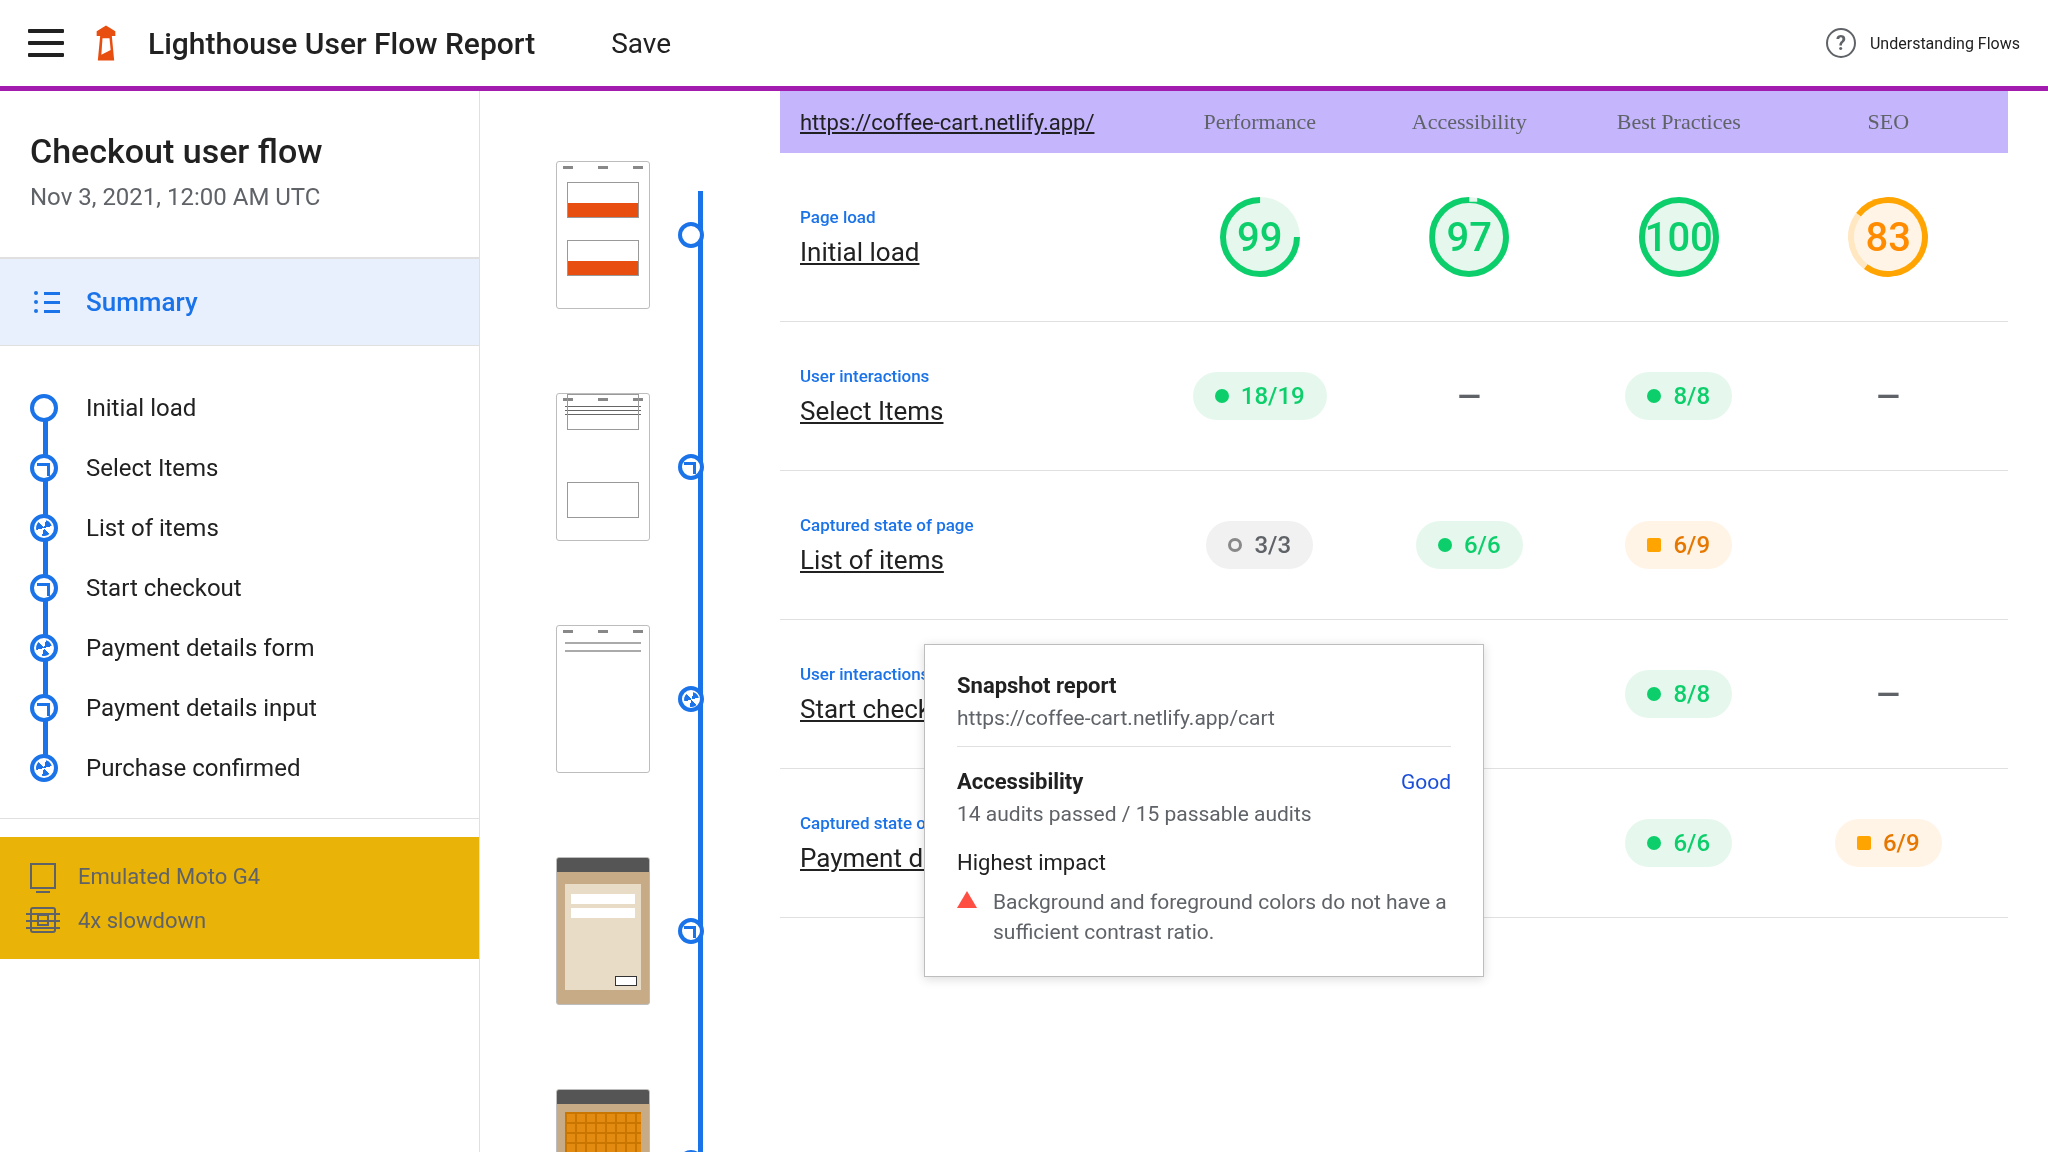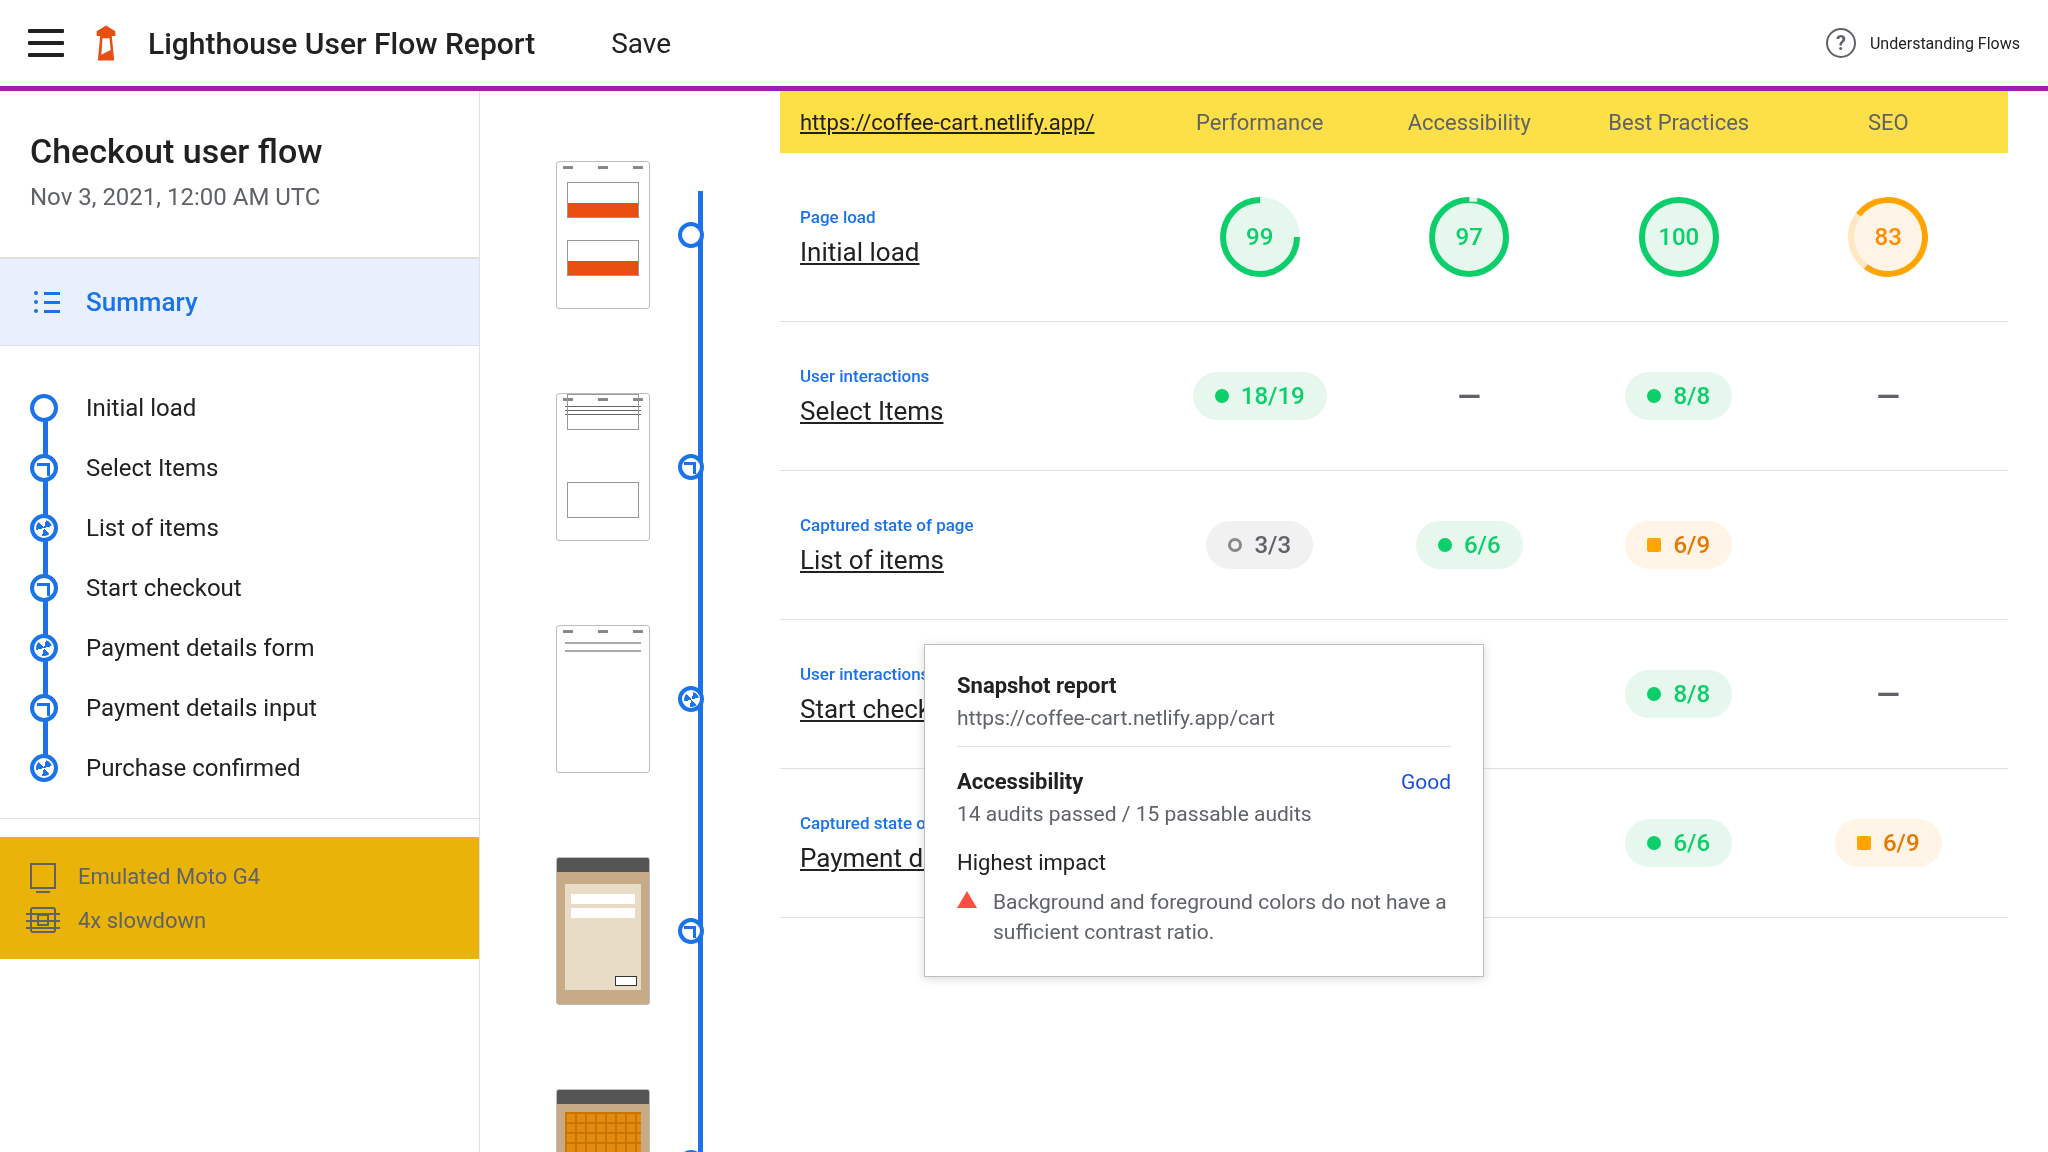--- a/index.html
+++ b/index.html
@@ -72,29 +72,29 @@
 .thumb.t4{background:#c6ab86;}
 .thumb.t4 .head{position:absolute;top:0;left:0;right:0;height:14px;background:#555;}
 .thumb.t4 .panel{position:absolute;top:26px;left:8px;right:8px;bottom:14px;background:#e9dcc6;padding:6px;}
 .thumb.t4 .panel .in{height:10px;background:#fff;margin:4px 0;}
 .thumb.t4 .btn{position:absolute;right:12px;bottom:18px;width:22px;height:10px;background:#fff;border:1px solid #333;}
 .thumb.t5{background:#c6ab86;}
 .thumb.t5 .head{position:absolute;top:0;left:0;right:0;height:14px;background:#555;}
 .thumb.t5 .kbd{position:absolute;top:22px;left:8px;right:8px;height:44px;background:#e38b10;background-image:repeating-linear-gradient(90deg,#c87600 0 2px,transparent 2px 10px),repeating-linear-gradient(#c87600 0 2px,transparent 2px 10px);}
 
 .content { flex:1; padding:0 40px 0 0; position:relative;}
-.grid-head { display:grid; grid-template-columns:350px repeat(4,1fr); background:#fde047; height:62px; align-items:center; padding:0 20px 0 20px; gap:10px;}
+.grid-head { display:grid; grid-template-columns:350px repeat(4,1fr); background:#c4b5fd; height:62px; align-items:center; padding:0 20px 0 20px; gap:10px;}
 .grid-head a{ font-size:22px; color:#212121; text-decoration:underline; }
-.grid-head .col{ font-size:22px; color:#5f6368; text-align:center;}
+.grid-head .col{ font-size:22px; color:#5f6368; text-align:center;font-family:Liberation Serif, serif;}
 .step-row { display:grid; grid-template-columns:350px repeat(4,1fr); align-items:center; padding:44px 20px; border-bottom:1px solid #e0e0e0; gap:10px;}
 .step-meta .type{ color:#1a73e8; font-size:17px; font-weight:500; margin-bottom:10px;}
 .step-meta .name{ font-size:26px; text-decoration:underline; cursor:pointer;}
 .cell{ display:flex; justify-content:center;}
 
-.gauge{ width:80px;height:80px;border-radius:50%;display:flex;align-items:center;justify-content:center;font-size:24px;font-weight:500; position:relative;text-align:right;}
+.gauge{ width:80px;height:80px;border-radius:50%;display:flex;align-items:center;justify-content:center;font-size:40px;font-weight:500; position:relative;text-align:right;}
 .gauge.green{ color:#0cce6b; background:#e6f8ed;}
 .gauge.green::before{content:"";position:absolute;inset:0;border-radius:50%;border:6px solid #0cce6b;}
 .gauge.green.g99::before{border-top-color:transparent;transform:rotate(45deg);clip-path:polygon(0 0,100% 0,100% 100%,0 100%,0 6%,52% 6%,52% 0);}
 .gauge.green.g97::before{clip-path:polygon(50% 0,50% 6%,60% 6%,60% 0,100% 0,100% 100%,0 100%,0 0);}
 .gauge.orange{ color:#ff8b00; background:#fff4e5;}
 .gauge.orange::before{content:"";position:absolute;inset:0;border-radius:50%;border:6px solid #ffa400;border-left-color:#ffe7c2;transform:rotate(-8deg);}
 
 .chip{ padding:10px 22px; border-radius:40px; font-size:24px; font-weight:500; display:inline-flex; align-items:center; gap:12px;}
 .chip .d{width:14px;height:14px;border-radius:50%;}
 .chip.green{ background:#e6f8ed; color:#0cce6b;} .chip.green .d{background:#0cce6b;}

